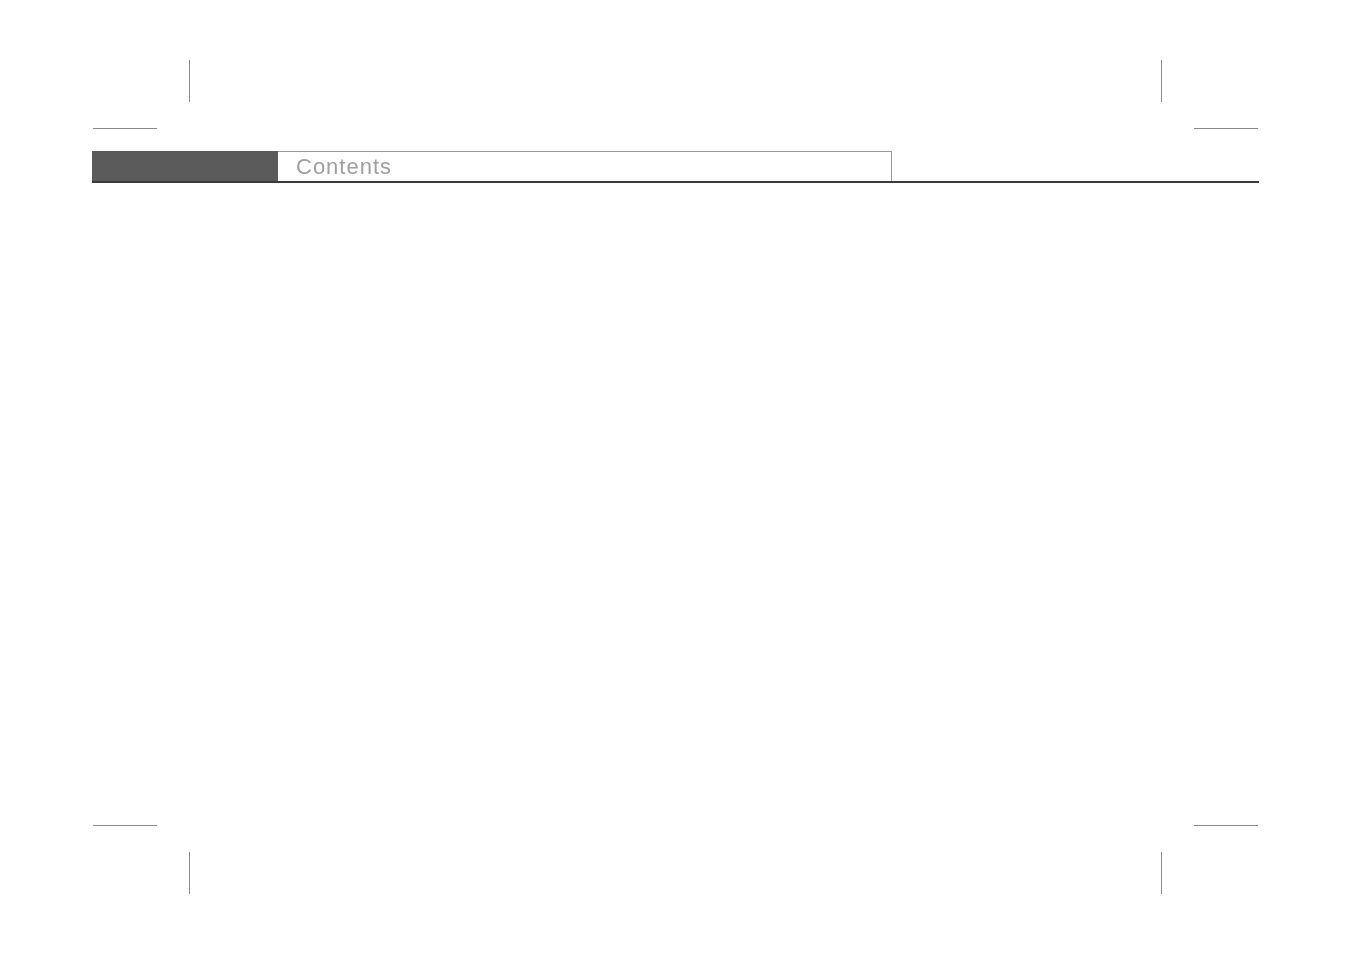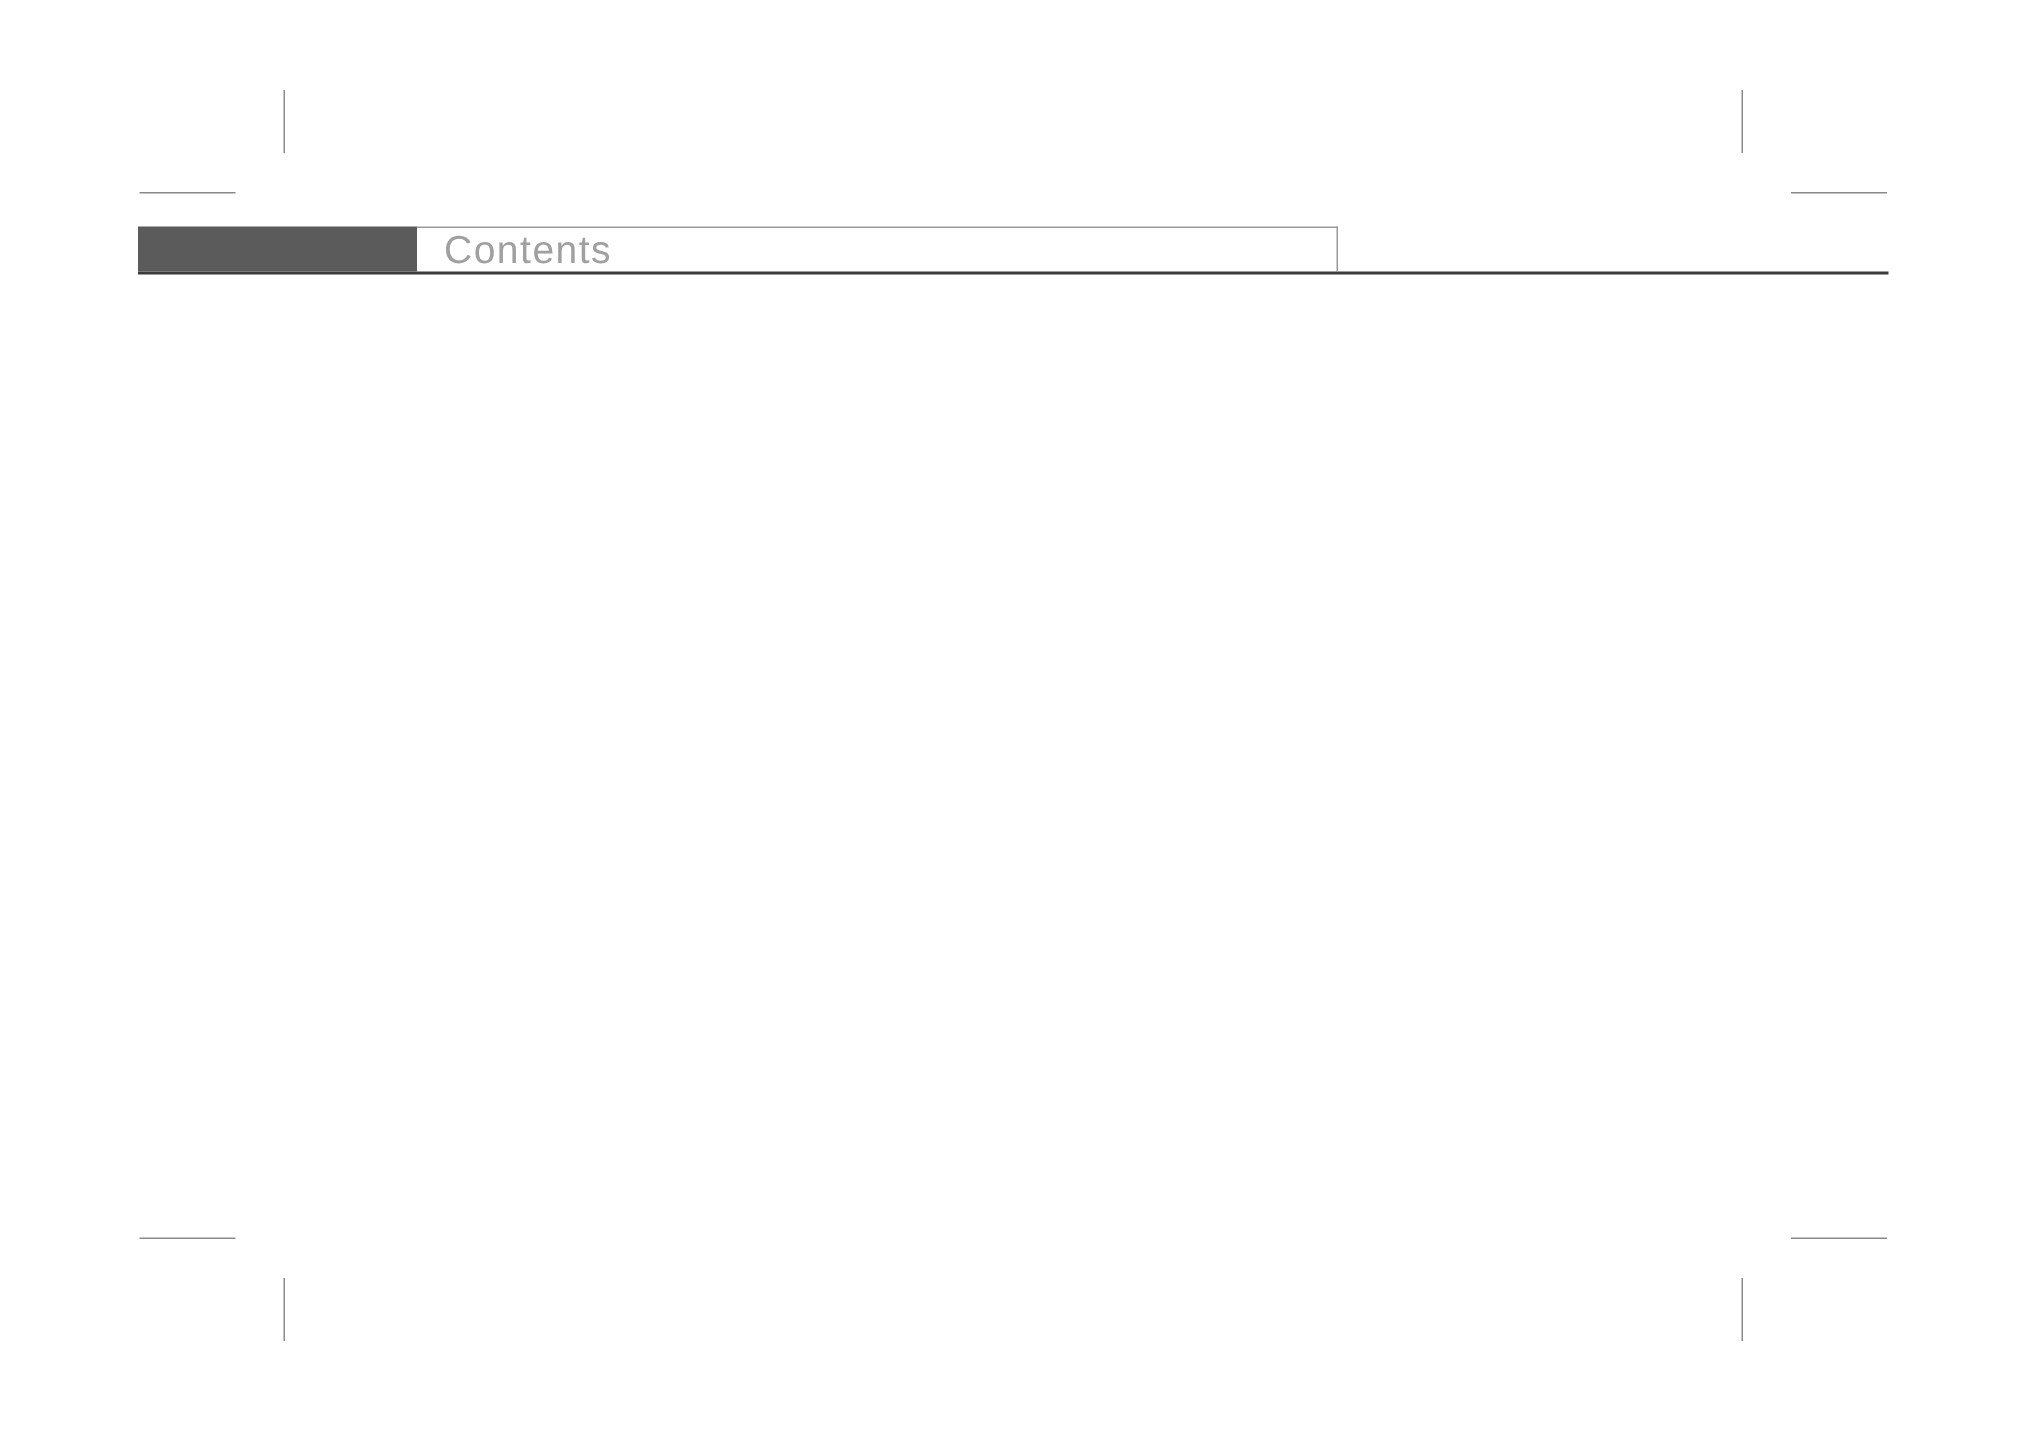--- a/index.html
+++ b/index.html
@@ -18,21 +18,21 @@
   .crop.bl-h { bottom: 128px; left: 93px;  width: 64px; height: 1px; }
   .crop.bl-v { bottom: 60px;  left: 189px; width: 1px;  height: 42px; }
   
   .crop.br-h { bottom: 128px; right: 93px; width: 64px; height: 1px; }
   .crop.br-v { bottom: 60px;  right: 189px; width: 1px; height: 42px; }
 
   
   .header-wrap { position: absolute; top: 151px; left: 92px; right: 92px; height: 32px; border-bottom: 2px solid #3b3b3b; }
   .dark-tab { position: absolute; left: 0; top: 0; width: 186px; height: 30px; background: #5b5b5b; }
   .title-box { position: absolute; left: 186px; top: 0; width: 614px; height: 30px; border-top: 1px solid #9a9a9a; border-right: 1px solid #9a9a9a; display: flex; align-items: center; padding-left: 18px; }
-  .title-text { font-size: 26px; letter-spacing: 1px; color: #a0a0a0; }
+  .title-text { font-size: 22px; letter-spacing: 1px; color: #a0a0a0; }
 </style>
 </head>
 <body>
 
 <div class="page">
 
   <div class="crop tl-h"></div>
   <div class="crop tl-v"></div>
   <div class="crop tr-h"></div>
   <div class="crop tr-v"></div>

